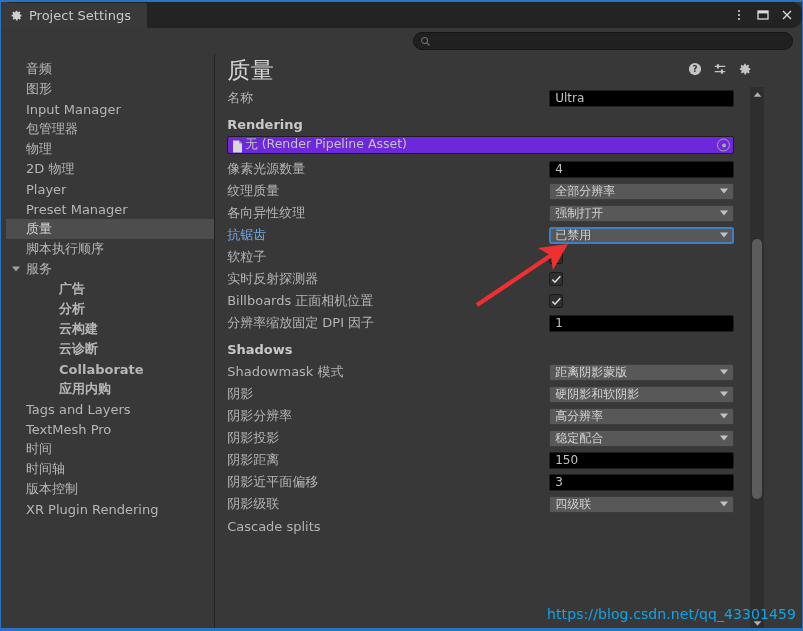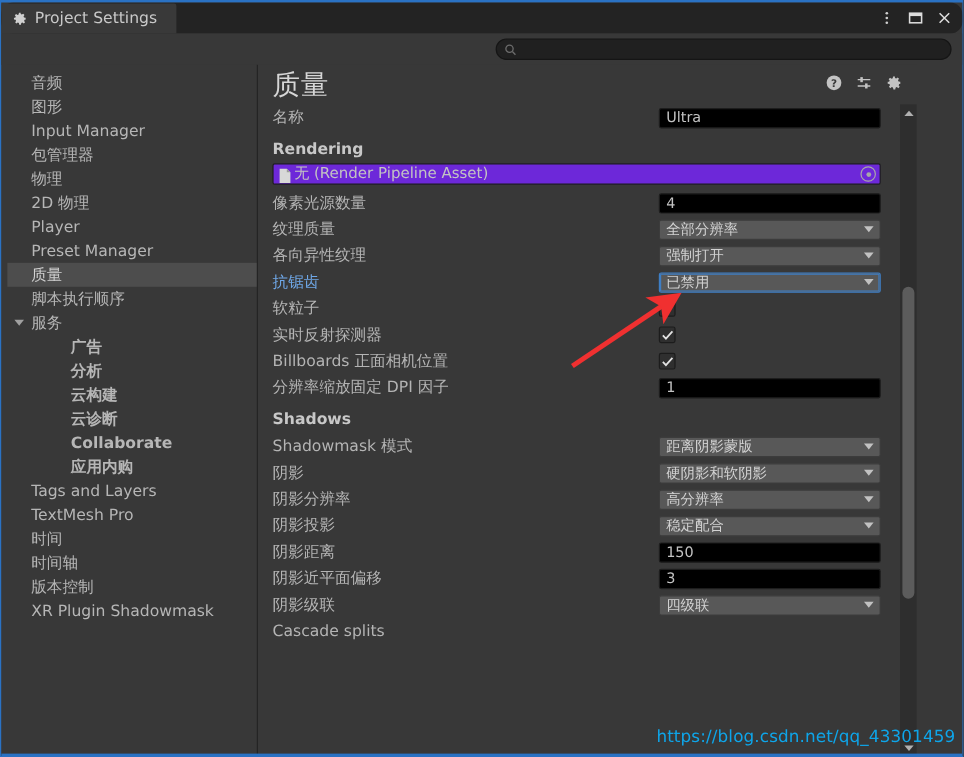--- a/index.html
+++ b/index.html
@@ -393,21 +393,21 @@
         <div class="nav-item">
           <span class="nav-label">时间</span>
         </div>
         <div class="nav-item">
           <span class="nav-label">时间轴</span>
         </div>
         <div class="nav-item">
           <span class="nav-label">版本控制</span>
         </div>
         <div class="nav-item">
-          <span class="nav-label">XR Plugin Shadowmask</span>
+          <span class="nav-label">XR Plugin Rendering</span>
         </div>
       </div>
 
     <div class="main">
 
       <div class="main-header">
         <span class="page-title">质量</span>
         <div class="hdr-icons">
           <span class="hdr-icon">
             <svg width="14" height="14" viewBox="0 0 16 16">

